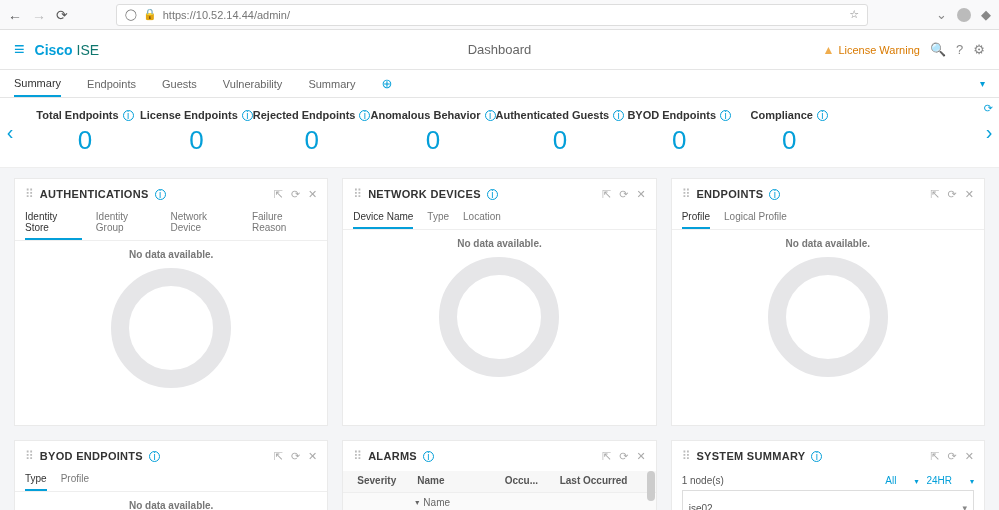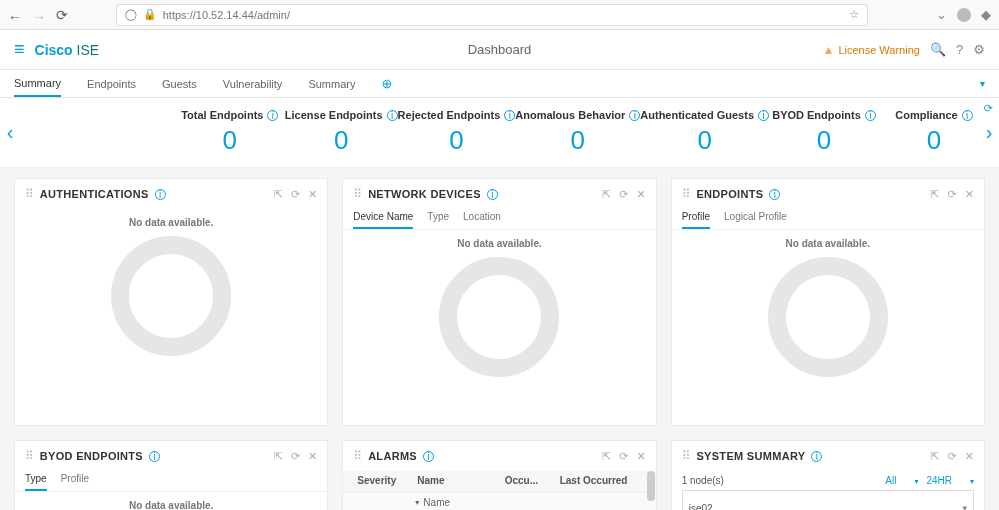--- a/index.html
+++ b/index.html
@@ -31,21 +31,21 @@
   .tabs-row { height: 28px; background: #fff; border-bottom: 1px solid #e5e5e5; display: flex; align-items: center; padding: 0 14px; gap: 26px; color: #666; font-size: 11px; position: relative;}
   .tab { padding: 6px 0; cursor: pointer; }
   .tab.active { color: #333; border-bottom: 2px solid #049fd9; }
   .tab-add { color: #049fd9; font-size: 13px; }
   .tabs-caret { position:absolute; right:14px; color:#049fd9; font-size:10px;}
 
   
   .metric-strip { background: #fff; height: 70px; display: flex; align-items: center; position: relative; border-bottom: 1px solid #eee;}
   .metric-nav { width: 20px; color: #049fd9; font-size: 20px; display:flex; align-items:center; justify-content:center; cursor:pointer;}
   .metric-nav.right { position:absolute; right:0; top:0; bottom:0;}
-  .metrics { flex: 1; display: flex; justify-content: flex-end; padding: 0 10px; }
+  .metrics { flex: 1; display: flex; justify-content: flex-start; padding: 0 10px; }
   .metric { text-align: center; min-width: 110px;}
   .metric-label { font-size: 11px; font-weight: bold; color: #333; display:flex; justify-content:center; align-items:center; gap:4px;}
   .metric-info { color: #049fd9; font-size: 10px; border:1px solid #049fd9; border-radius:50%; width:11px; height:11px; display:inline-flex; align-items:center; justify-content:center; font-weight:normal;}
   .metric-value { color: #049fd9; font-size: 26px; font-weight: 300; margin-top: 4px; }
   .strip-refresh { position:absolute; right:6px; top:4px; color:#049fd9; font-size:11px; cursor:pointer;}
 
   
   .card-area { background:#f4f5f7; padding: 10px 14px; display:flex; gap:14px; }
   .card-col { flex:1; display:flex; flex-direction:column; gap:14px; }
   .card { background:#fff; border:1px solid #eaeaea; }
@@ -199,20 +199,26 @@
       <div class="card-header">
         <span class="drag">⠿</span>
         <span class="card-title">AUTHENTICATIONS</span>
         <span class="card-info">i</span>
         <div class="card-actions">
           <span>⇱</span>
           <span>⟳</span>
           <span>✕</span>
         </div>
       </div>
+      <div class="card-subtabs">
+        <span class="subtab active">Identity Store</span>
+        <span class="subtab">Identity Group</span>
+        <span class="subtab">Network Device</span>
+        <span class="subtab">Failure Reason</span>
+      </div>
       <div class="card-body">
         <div class="no-data">No data available.</div>
         <div class="ring"></div>
       </div>
     </div>
     <div class="card short">
       <div class="card-header">
         <span class="drag">⠿</span>
         <span class="card-title">BYOD ENDPOINTS</span>
         <span class="card-info">i</span>

